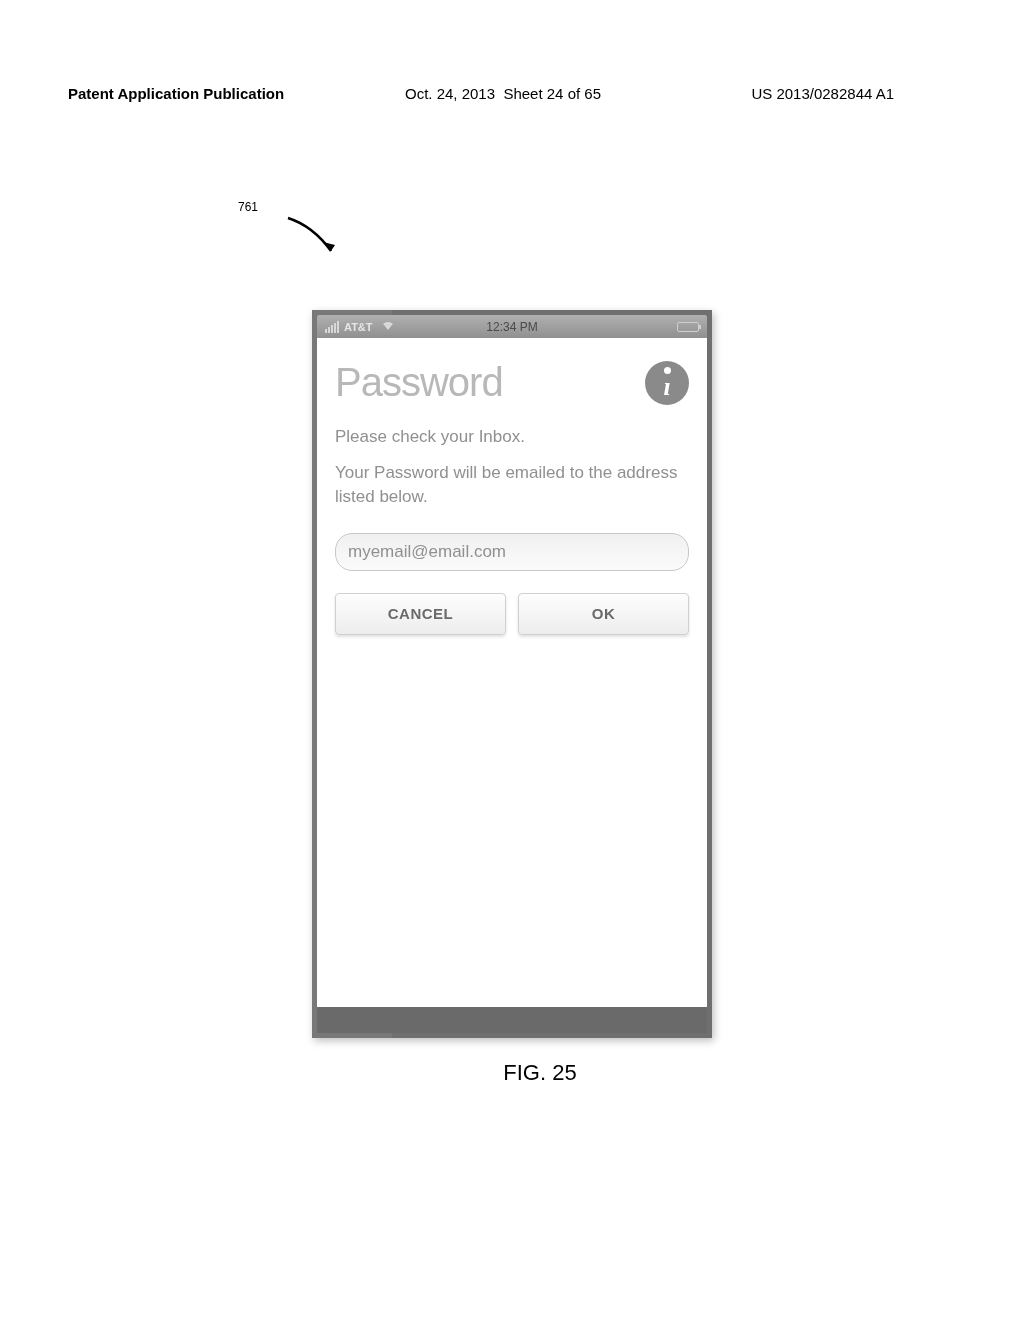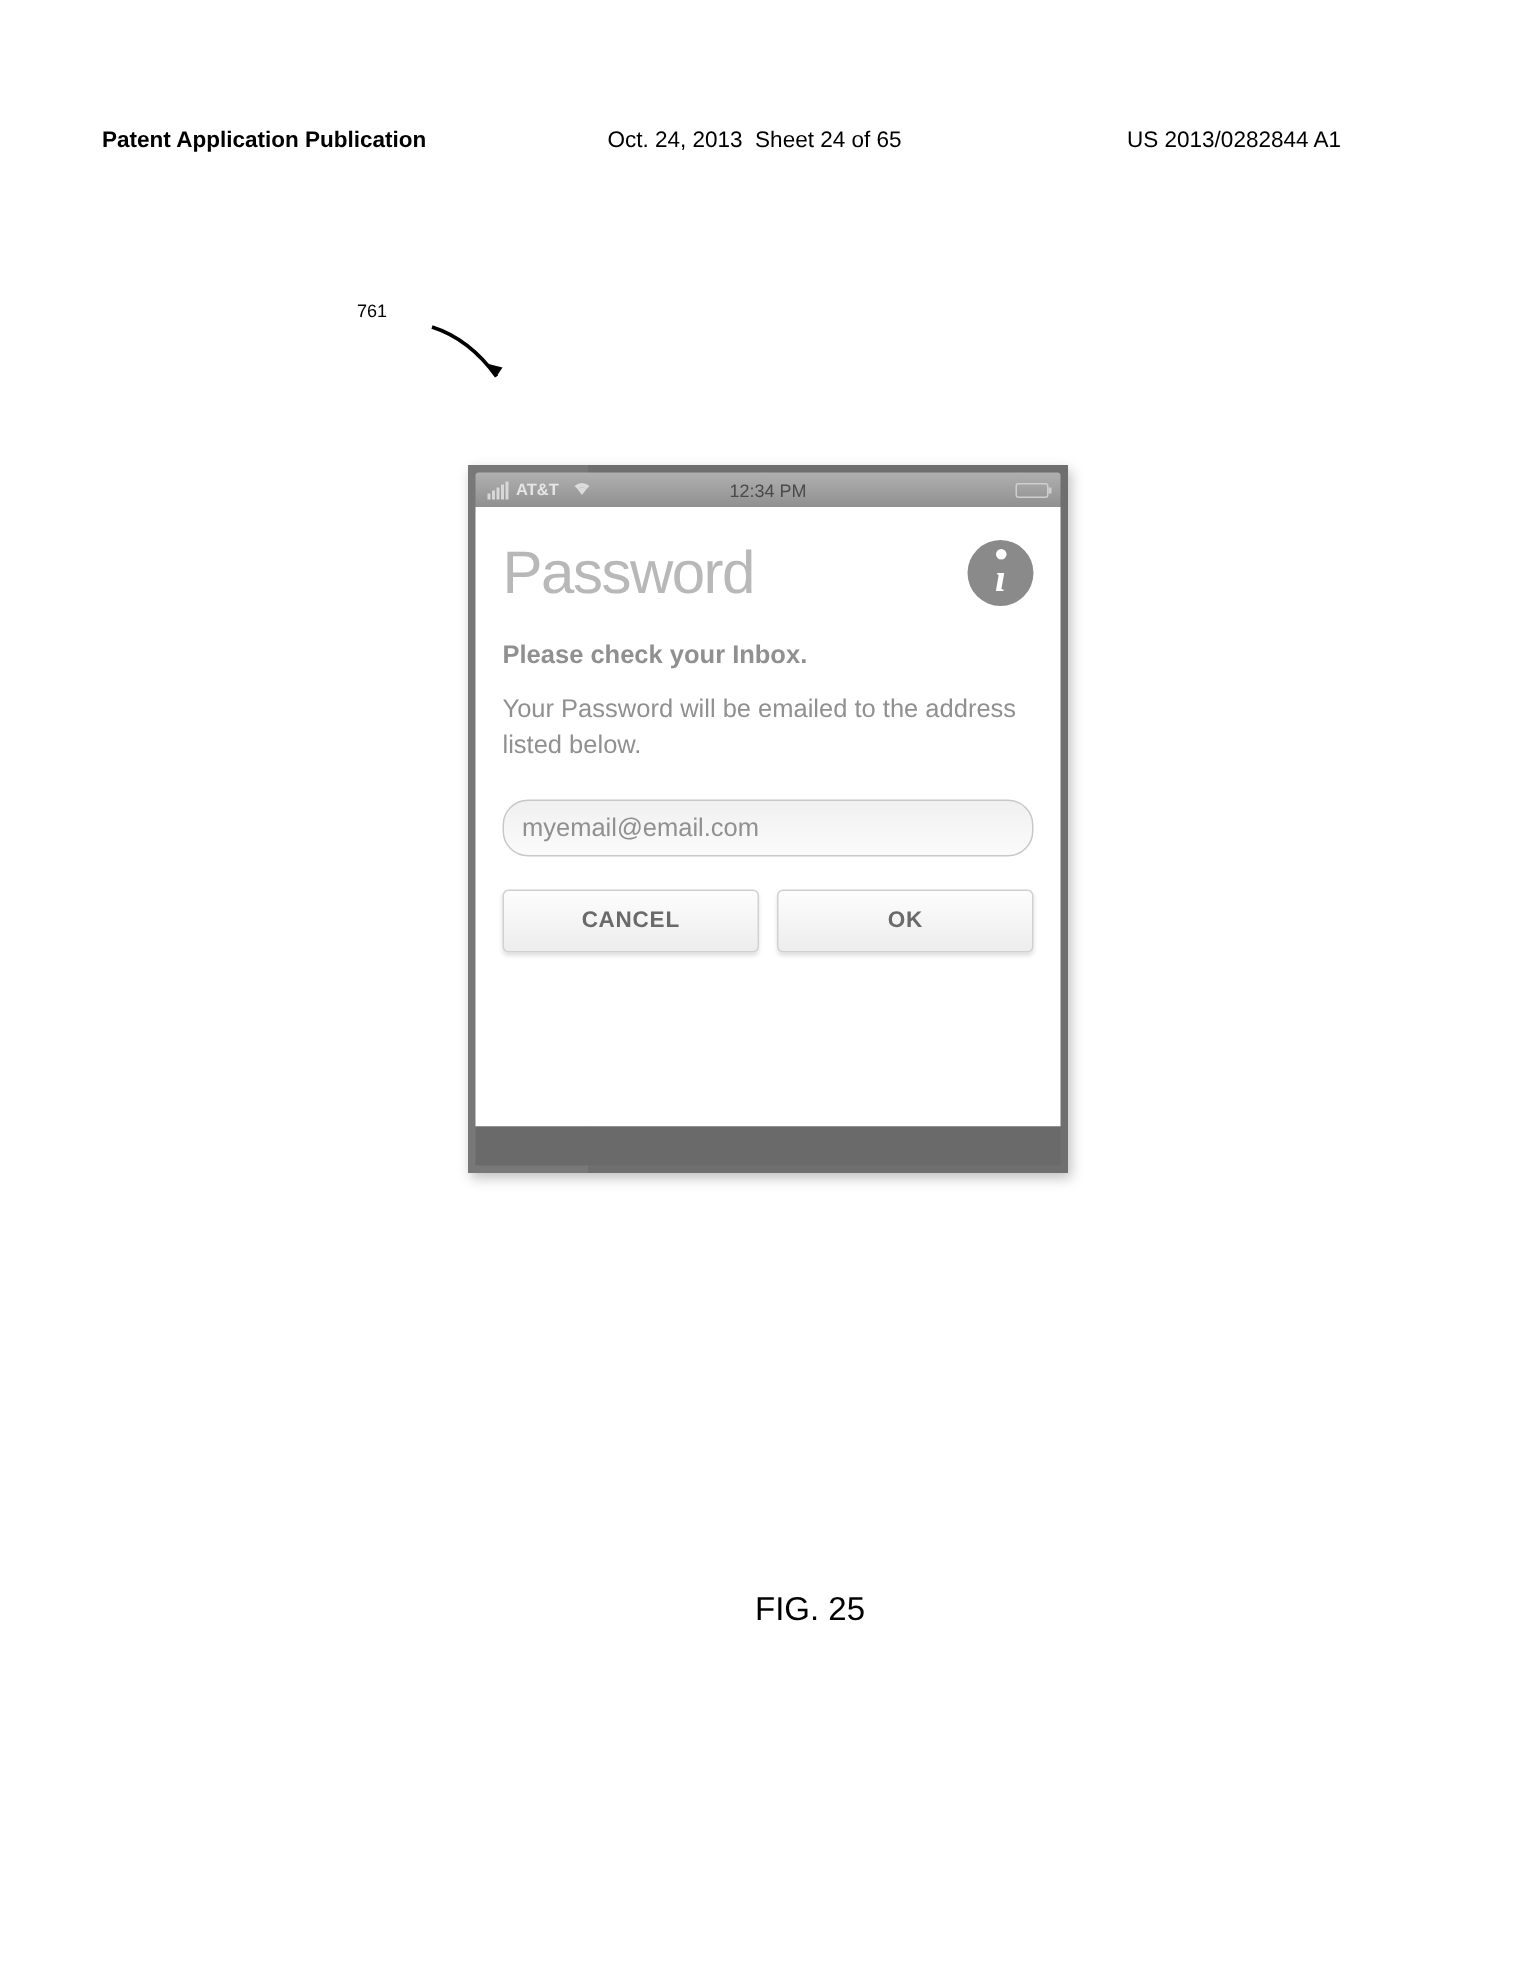--- a/index.html
+++ b/index.html
@@ -33,21 +33,21 @@
       top: 216px;
       left: 283px;
       width: 60px;
       height: 45px;
     }
     .phone-container {
       position: absolute;
       top: 310px;
       left: 312px;
       width: 400px;
-      height: 472px;
+      height: 728px;
       box-shadow: 2px 3px 8px rgba(0,0,0,0.25);
       background: #6a6a6a;
     }
     .phone-chrome {
       width: 100%;
       height: 100%;
       position: relative;
       padding: 5px;
       background: linear-gradient(to right, #787878 0%, #787878 20%, #6f6f6f 20%, #6f6f6f 100%);
     }
@@ -113,20 +113,21 @@
       height: 100%;
       background: #d0d0d0;
     }
     .screen {
       background: white;
       height: calc(100% - 23px - 26px);
       padding: 22px 18px;
     }
     .title-row {
       display: flex;
+      align-items: center;
       justify-content: space-between;
       margin-bottom: 22px;
     }
     .page-title {
       font-size: 40px;
       font-weight: 300;
       color: #b8b8b8;
       font-family: "Helvetica Neue", Helvetica, Arial, sans-serif;
       letter-spacing: -1px;
     }
@@ -154,21 +155,20 @@
       background: white;
     }
     .info-letter {
       margin-top: 8px;
       line-height: 1;
     }
     .instruction-1 {
       color: #909090;
       font-size: 17px;
       margin-bottom: 14px;
-      font-weight: bold;
     }
     .instruction-2 {
       color: #909090;
       font-size: 17px;
       margin-bottom: 24px;
       line-height: 1.4;
     }
     .email-input {
       width: 100%;
       height: 38px;

